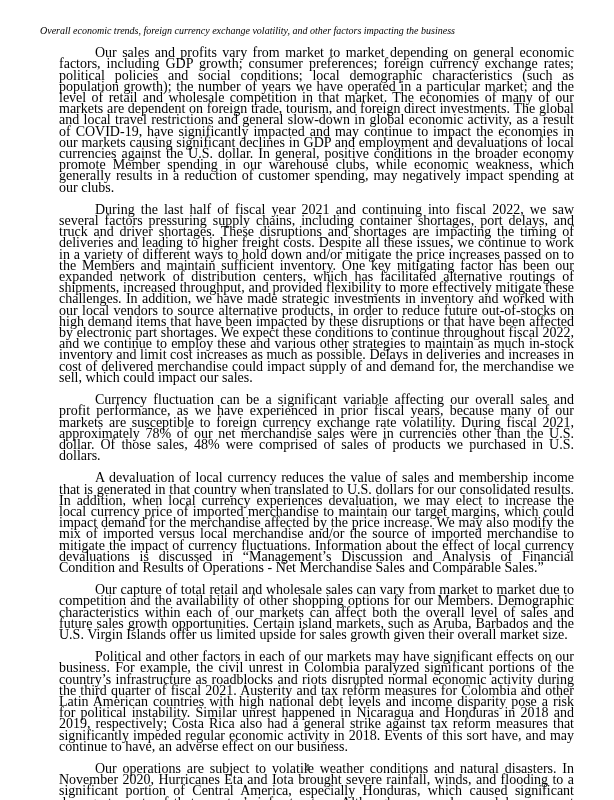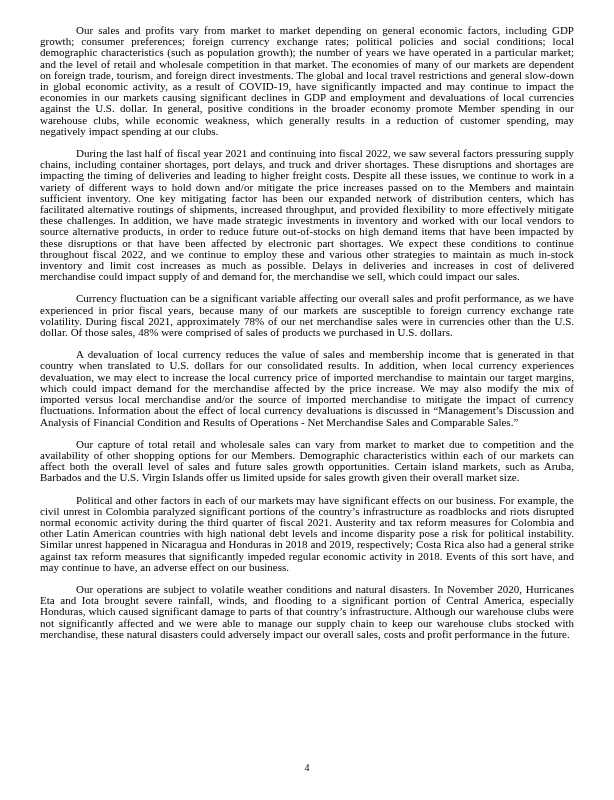--- a/index.html
+++ b/index.html
@@ -22,40 +22,42 @@
     padding: 25px 40px 0 40px;
   }
   .heading {
     font-style: italic;
     font-size: 10px;
     line-height: 11.2px;
     margin-bottom: 11px;
     text-align: left;
   }
   .para {
-    font-size: 11px;
+    font-size: 14px;
     line-height: 11.2px;
     text-align: justify;
     text-indent: 36px;
     margin-bottom: 11px;
     word-spacing: 0.1px;
+    margin-left: 19px;
   }
   .page-number {
     position: absolute;
     bottom: 27px;
     left: 0;
     width: 100%;
     text-align: center;
     font-size: 10px;
   }
 </style>
 </head>
 <body>
 
 <div class="page">
+  <div class="heading">Overall economic trends, foreign currency exchange volatility, and other factors impacting the business</div>
 
   <div class="para">Our sales and profits vary from market to market depending on general economic factors, including GDP growth; consumer preferences; foreign currency exchange rates; political policies and social conditions; local demographic characteristics (such as population growth); the number of years we have operated in a particular market; and the level of retail and wholesale competition in that market. The economies of many of our markets are dependent on foreign trade, tourism, and foreign direct investments. The global and local travel restrictions and general slow-down in global economic activity, as a result of COVID-19, have significantly impacted and may continue to impact the economies in our markets causing significant declines in GDP and employment and devaluations of local currencies against the U.S. dollar. In general, positive conditions in the broader economy promote Member spending in our warehouse clubs, while economic weakness, which generally results in a reduction of customer spending, may negatively impact spending at our clubs.</div>
 
   <div class="para">During the last half of fiscal year 2021 and continuing into fiscal 2022, we saw several factors pressuring supply chains, including container shortages, port delays, and truck and driver shortages. These disruptions and shortages are impacting the timing of deliveries and leading to higher freight costs. Despite all these issues, we continue to work in a variety of different ways to hold down and/or mitigate the price increases passed on to the Members and maintain sufficient inventory. One key mitigating factor has been our expanded network of distribution centers, which has facilitated alternative routings of shipments, increased throughput, and provided flexibility to more effectively mitigate these challenges. In addition, we have made strategic investments in inventory and worked with our local vendors to source alternative products, in order to reduce future out-of-stocks on high demand items that have been impacted by these disruptions or that have been affected by electronic part shortages. We expect these conditions to continue throughout fiscal 2022, and we continue to employ these and various other strategies to maintain as much in-stock inventory and limit cost increases as much as possible. Delays in deliveries and increases in cost of delivered merchandise could impact supply of and demand for, the merchandise we sell, which could impact our sales.</div>
 
   <div class="para">Currency fluctuation can be a significant variable affecting our overall sales and profit performance, as we have experienced in prior fiscal years, because many of our markets are susceptible to foreign currency exchange rate volatility. During fiscal 2021, approximately 78% of our net merchandise sales were in currencies other than the U.S. dollar. Of those sales, 48% were comprised of sales of products we purchased in U.S. dollars.</div>
 
   <div class="para">A devaluation of local currency reduces the value of sales and membership income that is generated in that country when translated to U.S. dollars for our consolidated results. In addition, when local currency experiences devaluation, we may elect to increase the local currency price of imported merchandise to maintain our target margins, which could impact demand for the merchandise affected by the price increase. We may also modify the mix of imported versus local merchandise and/or the source of imported merchandise to mitigate the impact of currency fluctuations. Information about the effect of local currency devaluations is discussed in “Management’s Discussion and Analysis of Financial Condition and Results of Operations - Net Merchandise Sales and Comparable Sales.”</div>
 
   <div class="para">Our capture of total retail and wholesale sales can vary from market to market due to competition and the availability of other shopping options for our Members. Demographic characteristics within each of our markets can affect both the overall level of sales and future sales growth opportunities. Certain island markets, such as Aruba, Barbados and the U.S. Virgin Islands offer us limited upside for sales growth given their overall market size.</div>

